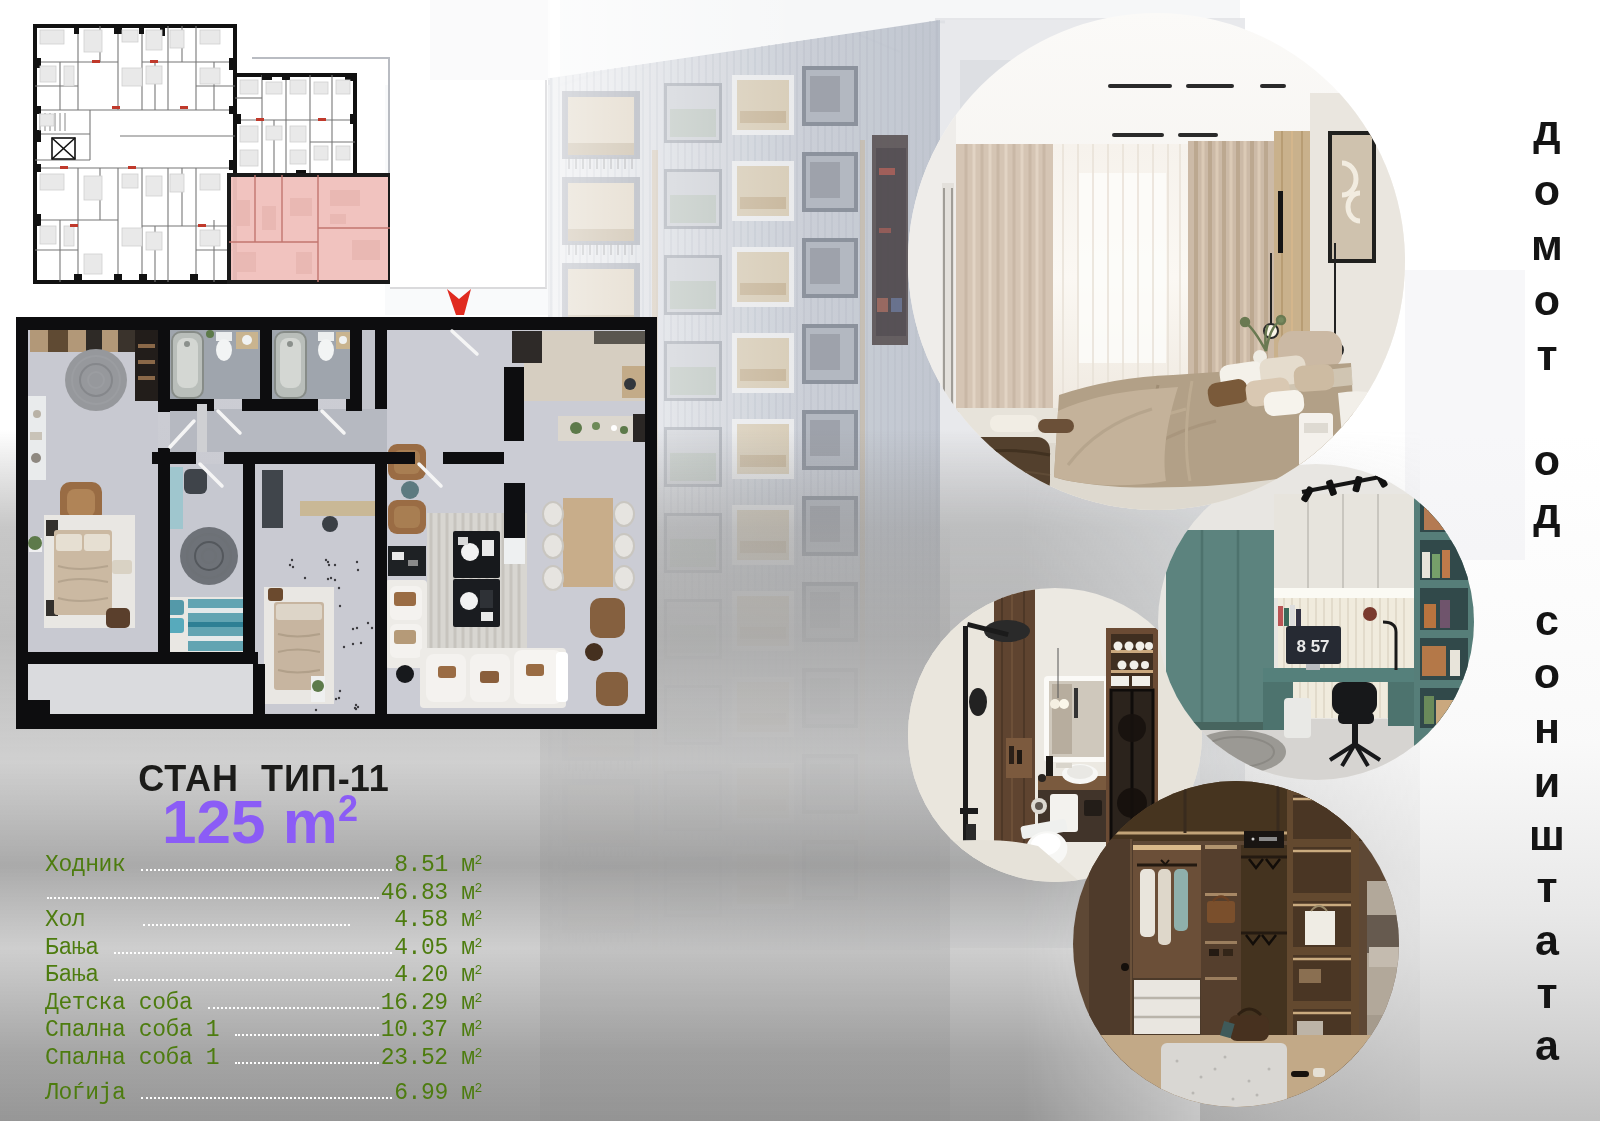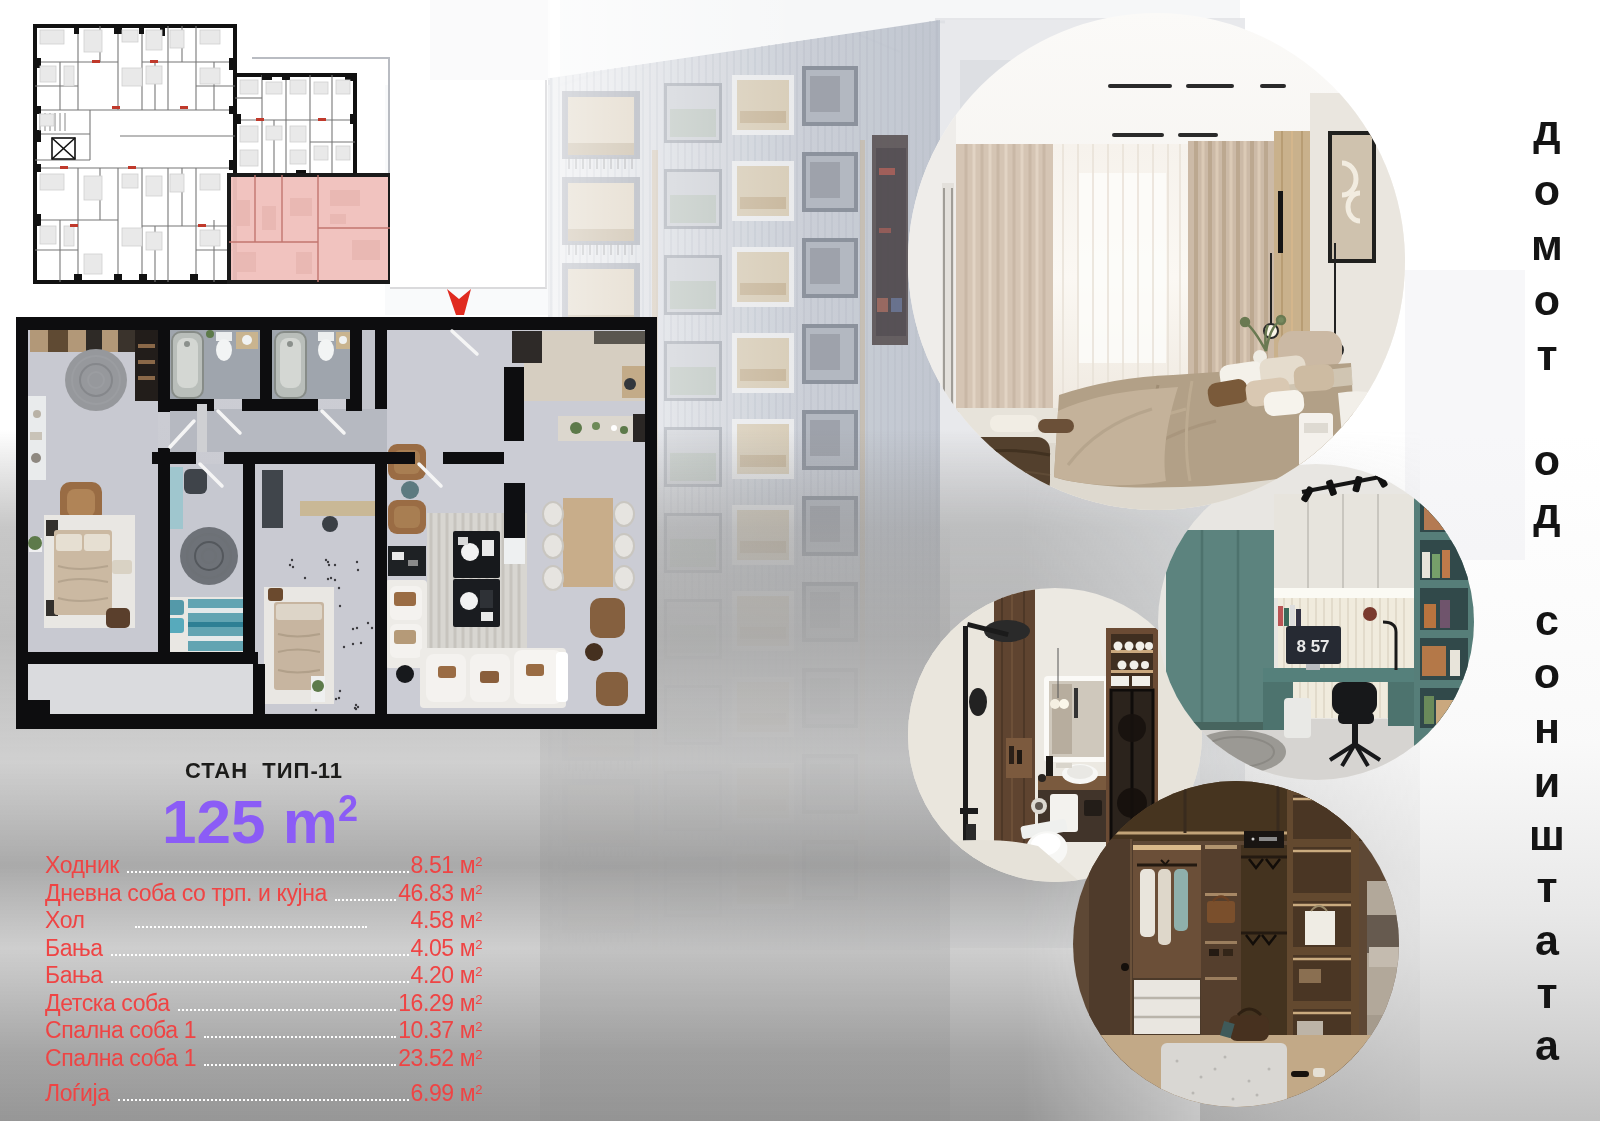--- a/index.html
+++ b/index.html
@@ -1023,32 +1023,31 @@
 <line x1="200" y1="464" x2="222" y2="486"></line>
 
 <line x1="419" y1="464" x2="441" y2="486"></line>
 
 <line x1="452" y1="331" x2="477" y2="354"></line>
 </g>
 
 <rect x="197" y="404" width="10" height="48" fill="#cfd0d3"></rect>
 </svg>
 
-<div class="abs" style="left:44px;top:758px;width:440px;text-align:center;color:#1c1c1a;font-weight:bold;font-size:22px;letter-spacing:1px;">СТАН&nbsp; ТИП<span style="letter-spacing:0">-</span>11</div>
+<div class="abs" style="left:44px;top:758px;width:440px;text-align:center;color:#1c1c1a;font-weight:bold;font-size:36px;letter-spacing:1px;">СТАН&nbsp; ТИП<span style="letter-spacing:0">-</span>11</div>
 
 <div class="abs" style="left:40px;top:786px;width:440px;text-align:center;color:#8b5cf6;font-weight:bold;font-size:62px;">125 m<sup style="font-size:36px;">2</sup></div>
 
-<div class="abs" style="left:45px;top:852px;width:437px;color:#ef4444;font-size:23px;letter-spacing:-0.4px;">
+<div class="abs" style="left:45px;top:852px;width:437px;color:#4d7c0f;font-size:23px;letter-spacing:-0.4px;font-family:Liberation Mono, monospace;">
 <div style="display:flex;align-items:baseline;height:27.5px;">
       <span style="white-space:nowrap;">Ходник&nbsp;</span>
       <span style="flex:1;border-bottom:2px dotted #fff;margin:0 2px 5px 2px;"></span>
       <span style="white-space:nowrap;">8.51&nbsp;м<span style="font-size:13px;vertical-align:7px;">2</span></span>
     </div>
 <div style="display:flex;align-items:baseline;height:27.5px;">
-      <span style="white-space:nowrap;">Дневна соба со трп. и кујна&nbsp;</span>
       <span style="flex:1;border-bottom:2px dotted #fff;margin:0 2px 5px 2px;"></span>
       <span style="white-space:nowrap;">46.83&nbsp;м<span style="font-size:13px;vertical-align:7px;">2</span></span>
     </div>
 <div style="display:flex;align-items:baseline;height:27.5px;gap:42px;">
       <span style="white-space:nowrap;">Хол&nbsp;</span>
       <span style="flex:1;border-bottom:2px dotted #fff;margin:0 2px 5px 2px;"></span>
       <span style="white-space:nowrap;">4.58&nbsp;м<span style="font-size:13px;vertical-align:7px;">2</span></span>
     </div>
 <div style="display:flex;align-items:baseline;height:27.5px;">
       <span style="white-space:nowrap;">Бања&nbsp;</span>

